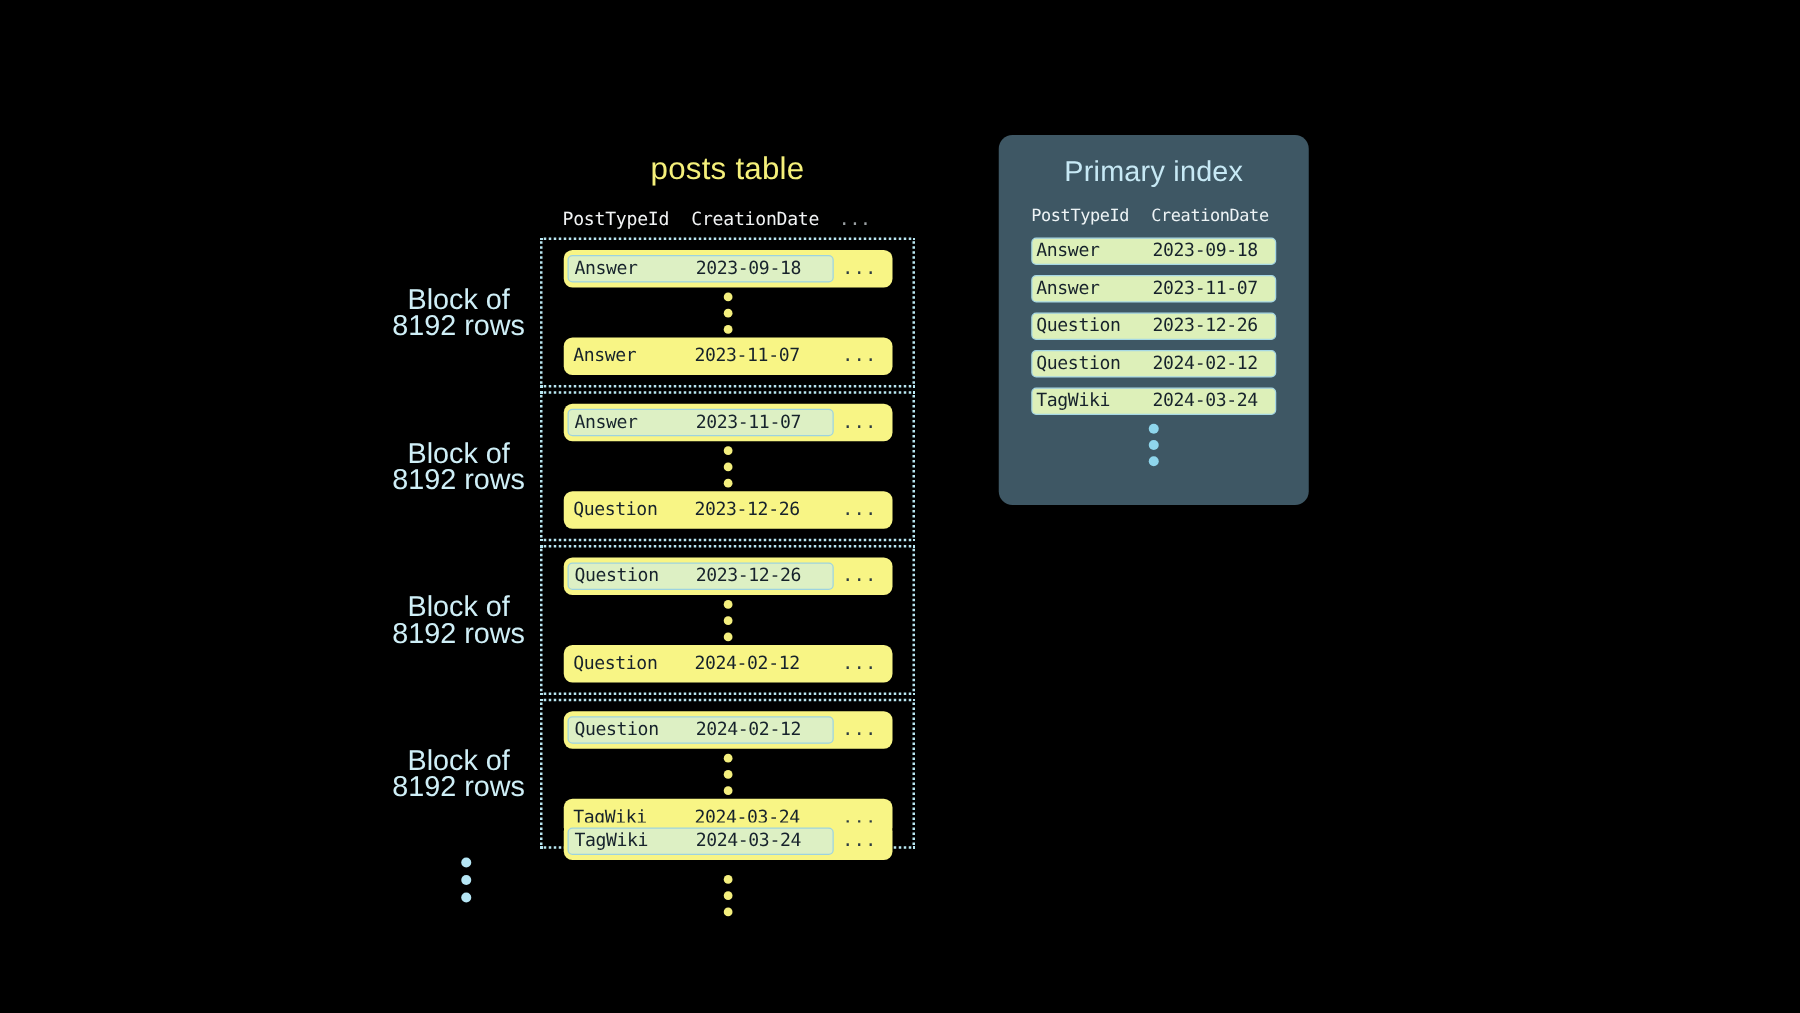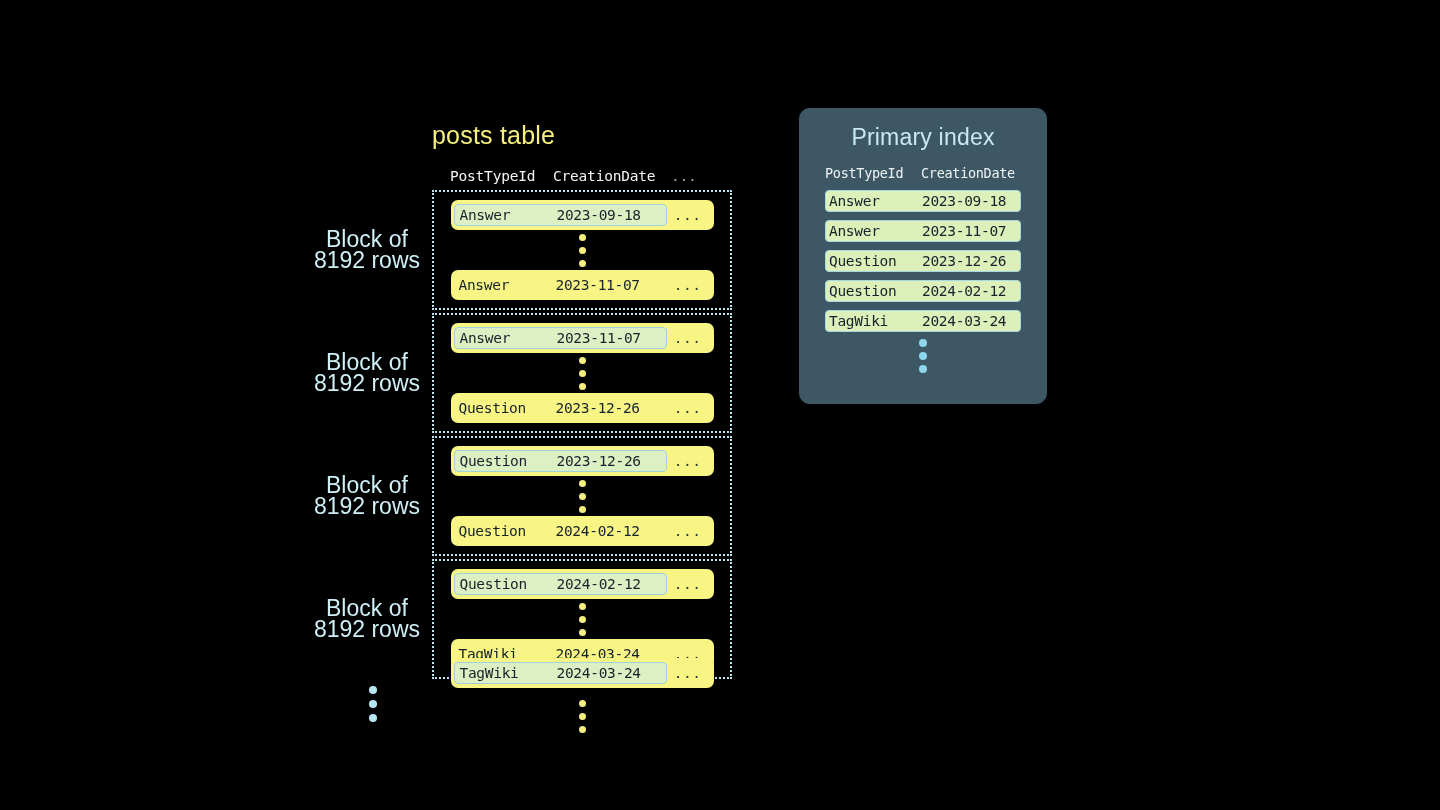--- a/index.html
+++ b/index.html
@@ -20,20 +20,21 @@
     position: absolute;
     inset: 0;
   }
 
   
   .posts-title {
     position: absolute;
     left: 432px;
     top: 121px;
     width: 300px;
+    text-align: center;
     color: #f5f07a;
     font-size: 25px;
     font-weight: 400;
     letter-spacing: 0.2px;
   }
 
   .posts-colheader {
     position: absolute;
     left: 450px;
     top: 166px;

